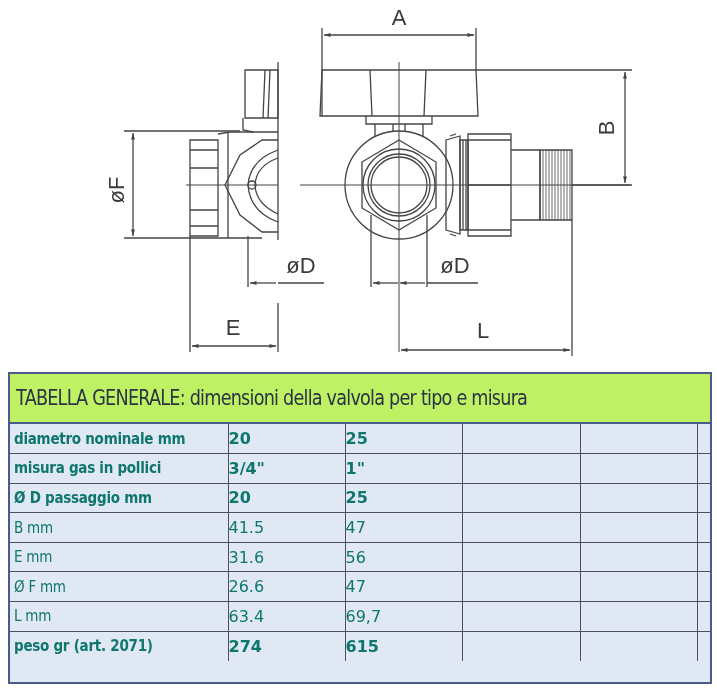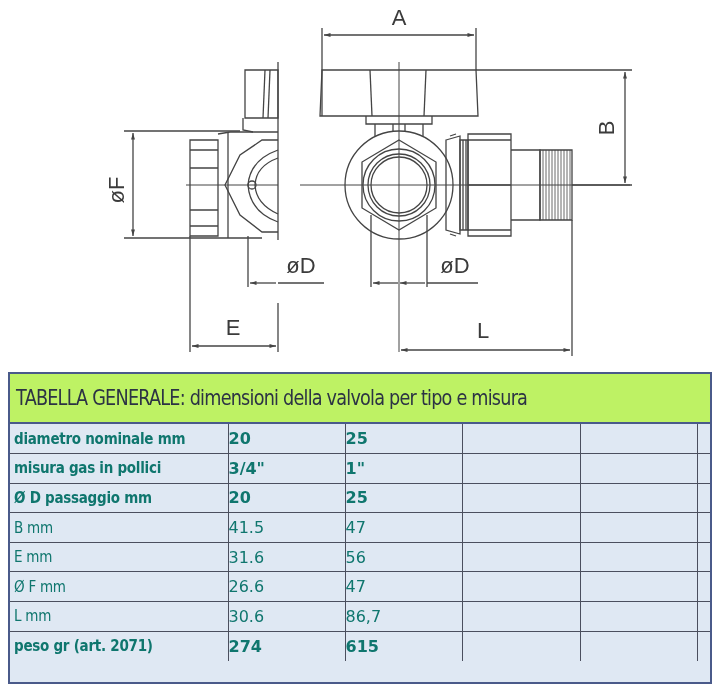--- a/index.html
+++ b/index.html
@@ -210,22 +210,22 @@
         <tr>
           <td class="lbl"><span>Ø F mm</span></td>
           <td class="val">26.6</td>
           <td class="val">47</td>
           <td class="val"></td>
           <td class="val"></td>
           <td></td>
         </tr>
         <tr>
           <td class="lbl"><span>L mm</span></td>
-          <td class="val">30.6</td>
-          <td class="val">86,7</td>
+          <td class="val">63.4</td>
+          <td class="val">69,7</td>
           <td class="val"></td>
           <td class="val"></td>
           <td></td>
         </tr>
         <tr>
           <td class="lbl bold"><span>peso gr (art. 2071)</span></td>
           <td class="val bold">274</td>
           <td class="val bold">615</td>
           <td class="val bold"></td>
           <td class="val bold"></td>

